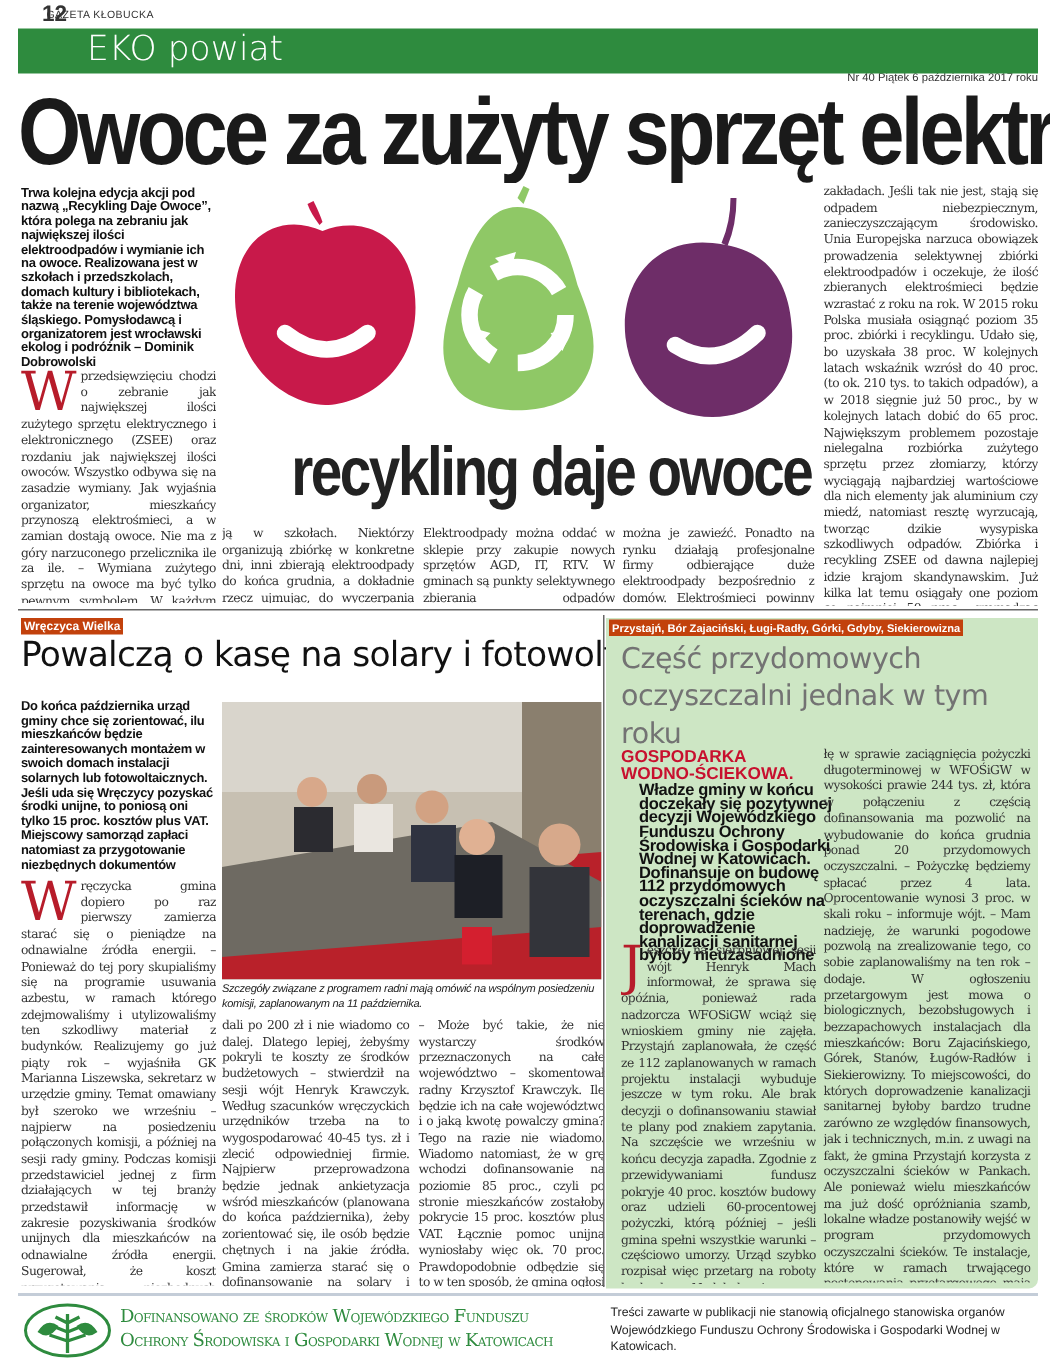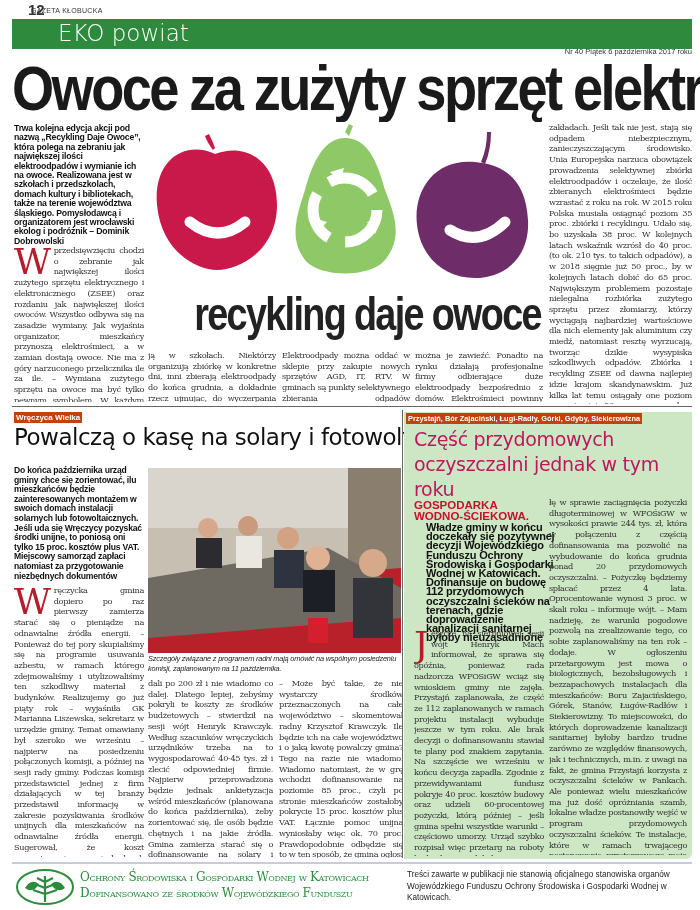--- a/index.html
+++ b/index.html
@@ -25,21 +25,21 @@
   .logo-text { position: absolute; left: 160px; top: 287px; width: 380px; text-align: center; font: bold 46px "Liberation Sans", sans-serif; color: #222;
     letter-spacing: -2px; white-space: nowrap; transform: scaleX(0.82); transform-origin: center top; }
 
   .hr { position: absolute; height: 1px; background: #666; }
   .vr { position: absolute; width: 1px; background: #666; }
 
   .kicker { position: absolute; font: bold 8px "Liberation Sans", sans-serif; color: #fff; background: #c2410c; padding: 0 2px; line-height: 11px; }
   .sub-head { position: absolute; font: 23px "DejaVu Sans", sans-serif; color: #111; letter-spacing: -0.5px; white-space: nowrap; }
 
   .green-box { position: absolute; left: 404px; top: 412px; width: 288px; height: 447px; background: #cde6c4; border-radius: 0 0 6px 0; }
-  .sub-head2 { position: absolute; font: 19px/25px "DejaVu Sans", sans-serif; color: #be185d; letter-spacing: -0.3px; }
+  .sub-head2 { position: absolute; font: 19px/25px "DejaVu Sans", sans-serif; color: #737373; letter-spacing: -0.3px; }
   .red-kicker { position: absolute; font: bold 11.5px/11px "Liberation Sans", sans-serif; color: #c8102e; }
 
   .photo { position: absolute; left: 148px; top: 468px; width: 253px; height: 185px; overflow: hidden; background: #b9b4aa; }
   .caption { position: absolute; left: 148px; top: 654px; width: 255px; font: italic 7.4px/10px "Liberation Sans", sans-serif; color: #222; letter-spacing: -0.2px; }
 
   .footer-bar { position: absolute; left: 12px; top: 862px; width: 680px; height: 2px; background: #c4cdd8; }
   .footer-logo { position: absolute; left: 15px; top: 868px; width: 60px; height: 38px; }
   .footer-title { position: absolute; left: 80px; top: 869px; font: 12px/16px "DejaVu Serif", serif; color: #2e8b3e; font-variant: small-caps; letter-spacing: -0.4px; white-space: nowrap; }
   .footer-note { position: absolute; left: 407px; top: 869px; font: 8.2px/11.5px "Liberation Sans", sans-serif; color: #222; width: 290px; }
 </style>
@@ -132,16 +132,16 @@
 </div>
 <div class="body" style="left:549px;top:497px;width:138px;height:358px;overflow:hidden;">łę w sprawie zaciągnięcia pożyczki długoterminowej w WFOŚiGW w wysokości prawie 244 tys. zł, która w połączeniu z częścią dofinansowania ma pozwolić na wybudowanie do końca grudnia ponad 20 przydomowych oczyszczalni. – Pożyczkę będziemy spłacać przez 4 lata. Oprocentowanie wynosi 3 proc. w skali roku – informuje wójt. – Mam nadzieję, że warunki pogodowe pozwolą na zrealizowanie tego, co sobie zaplanowaliśmy na ten rok – dodaje. W ogłoszeniu przetargowym jest mowa o biologicznych, bezobsługowych i bezzapachowych instalacjach dla mieszkańców: Boru Zajacińskiego, Górek, Stanów, Ługów-Radłów i Siekierowizny. To miejscowości, do których doprowadzenie kanalizacji sanitarnej byłoby bardzo trudne zarówno ze względów finansowych, jak i technicznych, m.in. z uwagi na fakt, że gmina Przystajń korzysta z oczyszczalni ścieków w Pankach. Ale ponieważ wielu mieszkańców ma już dość opróżniania szamb, lokalne władze postanowiły wejść w program przydomowych oczyszczalni ścieków. Te instalacje, które w ramach trwającego postępowania przetargowego mają być wykonane do końca sierpnia 2018 roku, to pierwszy etap. Wójt Mach zadeklarował już kilka miesięcy temu, że w przyszłym roku gmina postara się o pieniądze na drugi. (PW)</div>
 
 <div class="footer-bar"></div>
 <svg class="footer-logo" viewBox="0 0 60 38">
   <ellipse cx="30" cy="19" rx="28" ry="17" fill="none" stroke="#2e8b3e" stroke-width="2"></ellipse>
   <path d="M30 34 L30 8 M30 14 l-8 -4 M30 14 l8 -4 M30 20 l-10 -4 M30 20 l10 -4 M30 26 l-12 -4 M30 26 l12 -4" stroke="#2e8b3e" stroke-width="2.2" fill="none"></path>
   <path d="M10 20 q6 -10 14 -4 q-6 10 -14 4 z M50 20 q-6 -10 -14 -4 q6 10 14 4 z" fill="#2e8b3e"></path>
 </svg>
 <div class="footer-title">
+  <div>Dofinansowano ze środków Wojewódzkiego Funduszu</div>
   <div>Ochrony Środowiska i Gospodarki Wodnej w Katowicach</div>
-  <div>Dofinansowano ze środków Wojewódzkiego Funduszu</div>
 </div>
 <div class="footer-note">Treści zawarte w publikacji nie stanowią oficjalnego stanowiska organów Wojewódzkiego Funduszu Ochrony Środowiska i Gospodarki Wodnej w Katowicach.</div>
 
 </body></html>

